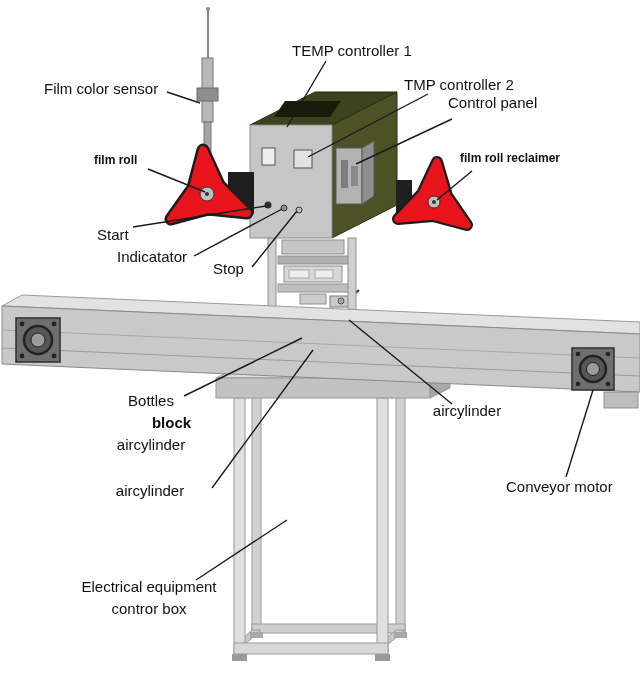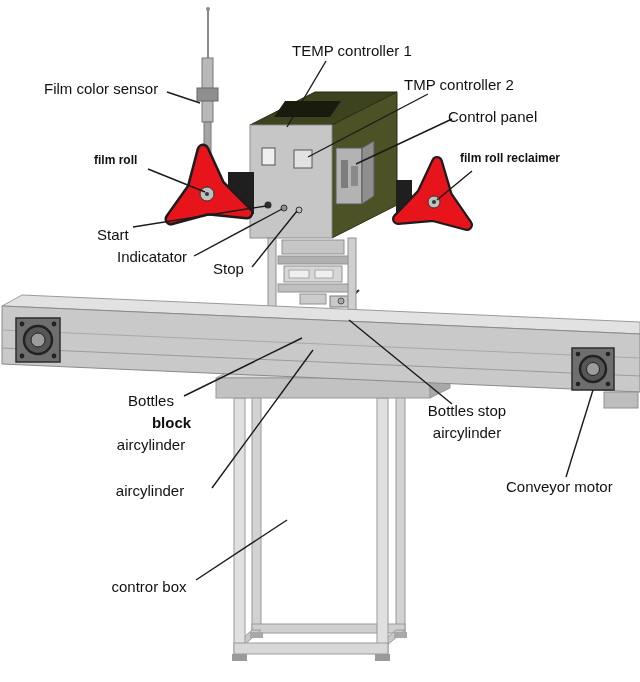--- a/index.html
+++ b/index.html
@@ -162,41 +162,41 @@
       <line x1="212" y1="488" x2="313" y2="350"></line>
       <line x1="566" y1="477" x2="593" y2="390"></line>
       <line x1="196" y1="580" x2="287" y2="520"></line>
     </g>
   </svg>
 
   <div>
     <div class="lbl" style="left:292px;top:42px">TEMP controller 1</div>
     <div class="lbl" style="left:404px;top:76px">TMP controller 2</div>
     <div class="lbl" style="left:44px;top:80px">Film color sensor</div>
-    <div class="lbl" style="left:448px;top:108px">Control panel</div>
+    <div class="lbl" style="left:448px;top:94px">Control panel</div>
     <div class="lbl bold" style="left:94px;top:151px">film roll</div>
     <div class="lbl bold" style="left:460px;top:149px">film roll reclaimer</div>
     <div class="lbl" style="left:97px;top:226px">Start</div>
     <div class="lbl" style="left:117px;top:248px">Indicatator</div>
     <div class="lbl" style="left:213px;top:260px">Stop</div>
 
     <div class="lbl center" style="left:88px;top:390px;width:126px">
       <div><span>Bottles </span><span class="b">block</span></div>
       <div>aircylinder</div>
     </div>
 
     <div class="lbl center" style="left:412px;top:400px;width:110px">
-      <div>Bottles stop</div>
       <div>aircylinder</div>
     </div>
 
     <div class="lbl center" style="left:80px;top:480px;width:140px">
       <div>aircylinder</div>
     </div>
 
     <div class="lbl" style="left:506px;top:478px">Conveyor motor</div>
 
     <div class="lbl center" style="left:76px;top:576px;width:146px">
+      <div>Electrical equipment</div>
       <div>contror box</div>
     </div>
   </div>
 
 </div>
 
 </body></html>

